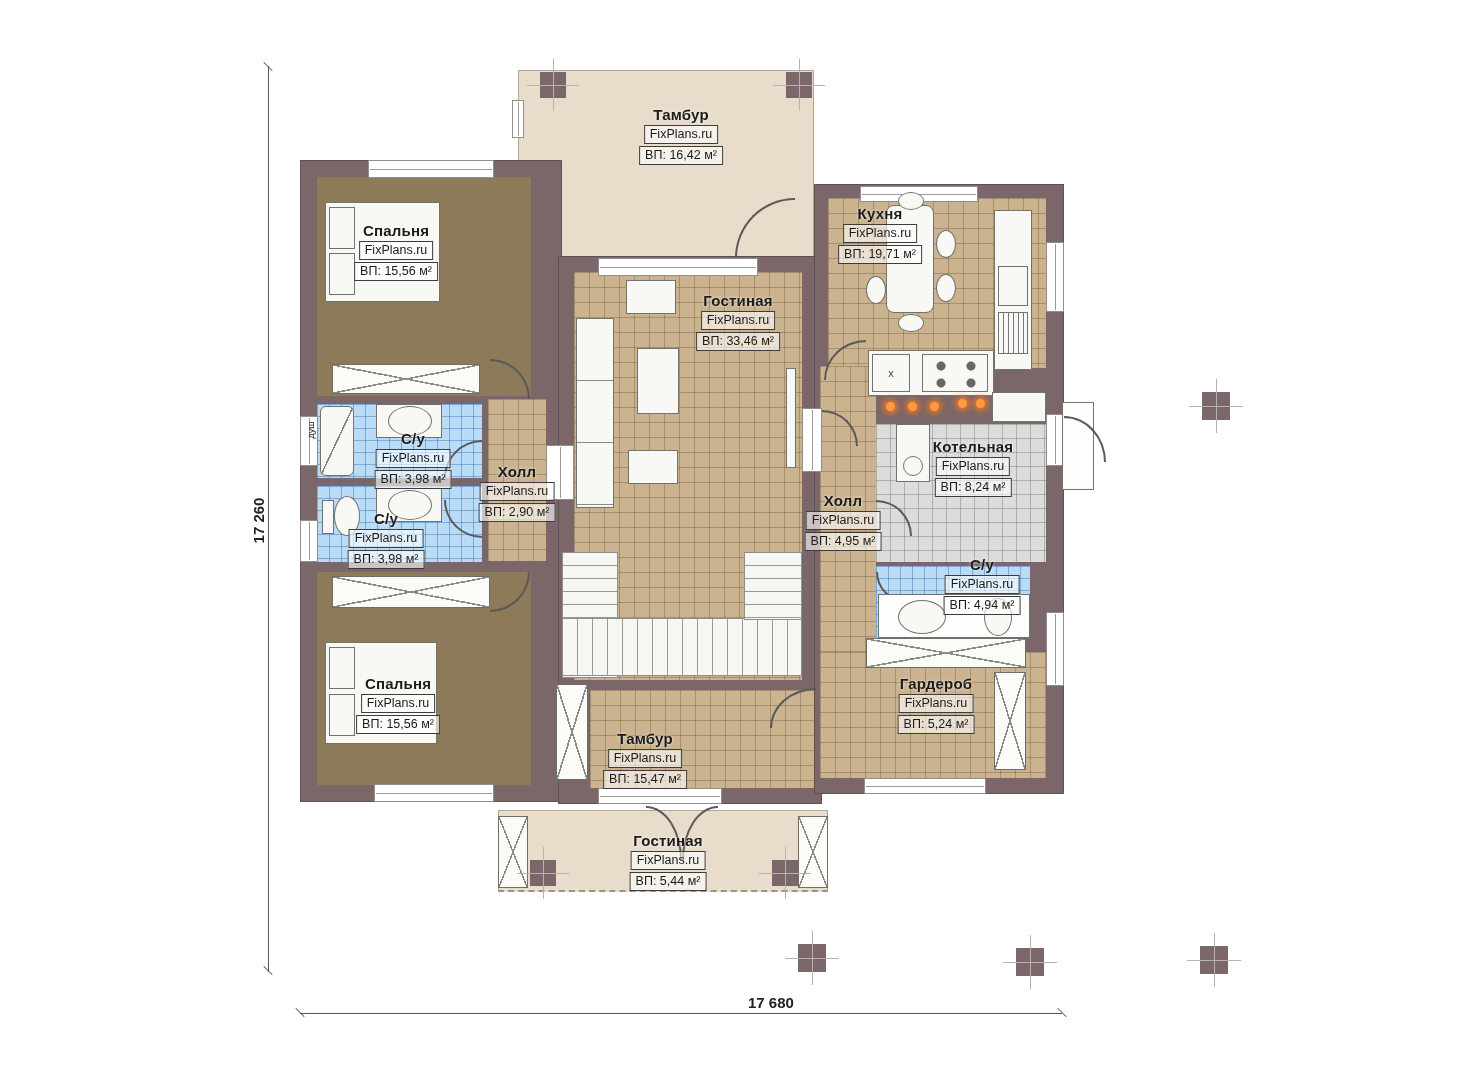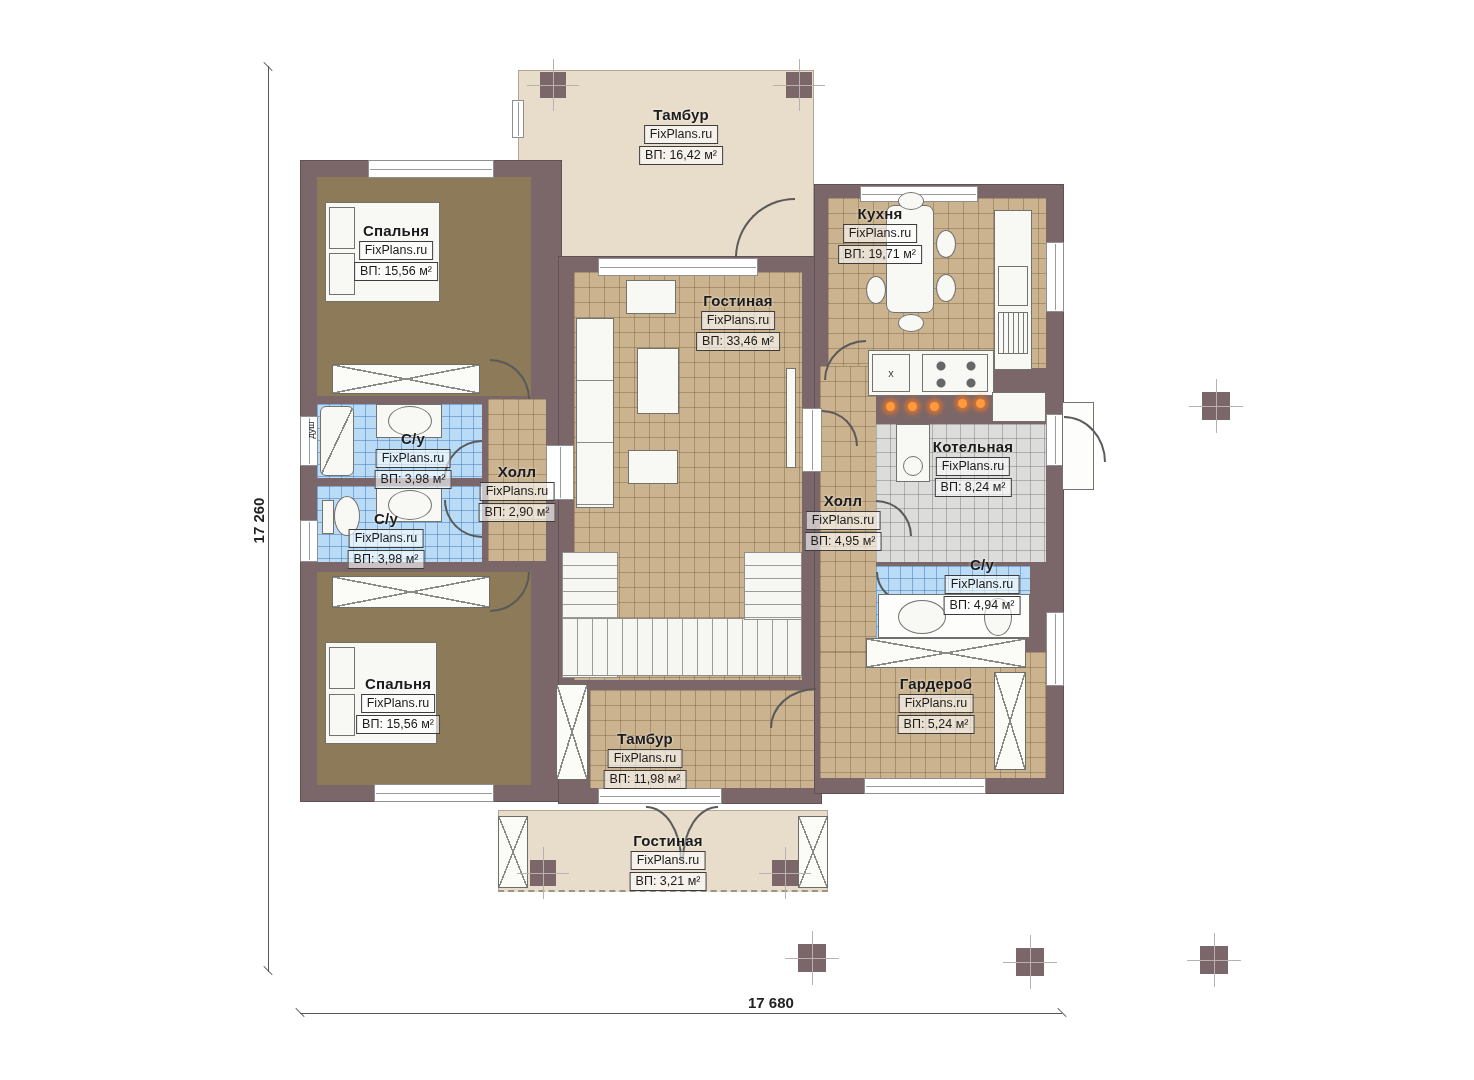--- a/index.html
+++ b/index.html
@@ -248,26 +248,26 @@
     <span class="rbox">ВП: 15,56 м²</span>
   </div>
   <div class="room-label" style="left:936px;top:675px;">
     <span class="rname">Гардероб</span>
     <span class="rbox">FixPlans.ru</span>
     <span class="rbox">ВП: 5,24 м²</span>
   </div>
   <div class="room-label" style="left:645px;top:730px;">
     <span class="rname">Тамбур</span>
     <span class="rbox">FixPlans.ru</span>
-    <span class="rbox">ВП: 11,98 м²</span>
+    <span class="rbox">ВП: 15,47 м²</span>
   </div>
   <div class="room-label" style="left:668px;top:832px;">
     <span class="rname">Гостиная</span>
     <span class="rbox">FixPlans.ru</span>
-    <span class="rbox">ВП: 3,21 м²</span>
+    <span class="rbox">ВП: 5,44 м²</span>
   </div>
 
   <div class="dim-line-v" style="left:268px;top:66px;height:906px;"></div>
   <div class="dim-tick" style="left:262px;top:66px;"></div>
   <div class="dim-tick" style="left:262px;top:970px;"></div>
   <div class="dim-text" style="left:236px;top:512px;transform:rotate(-90deg);transform-origin:center;">17 260</div>
 
   <div class="dim-line-h" style="left:300px;top:1013px;width:762px;"></div>
   <div class="dim-tick" style="left:294px;top:1012px;"></div>
   <div class="dim-tick" style="left:1056px;top:1012px;"></div>

